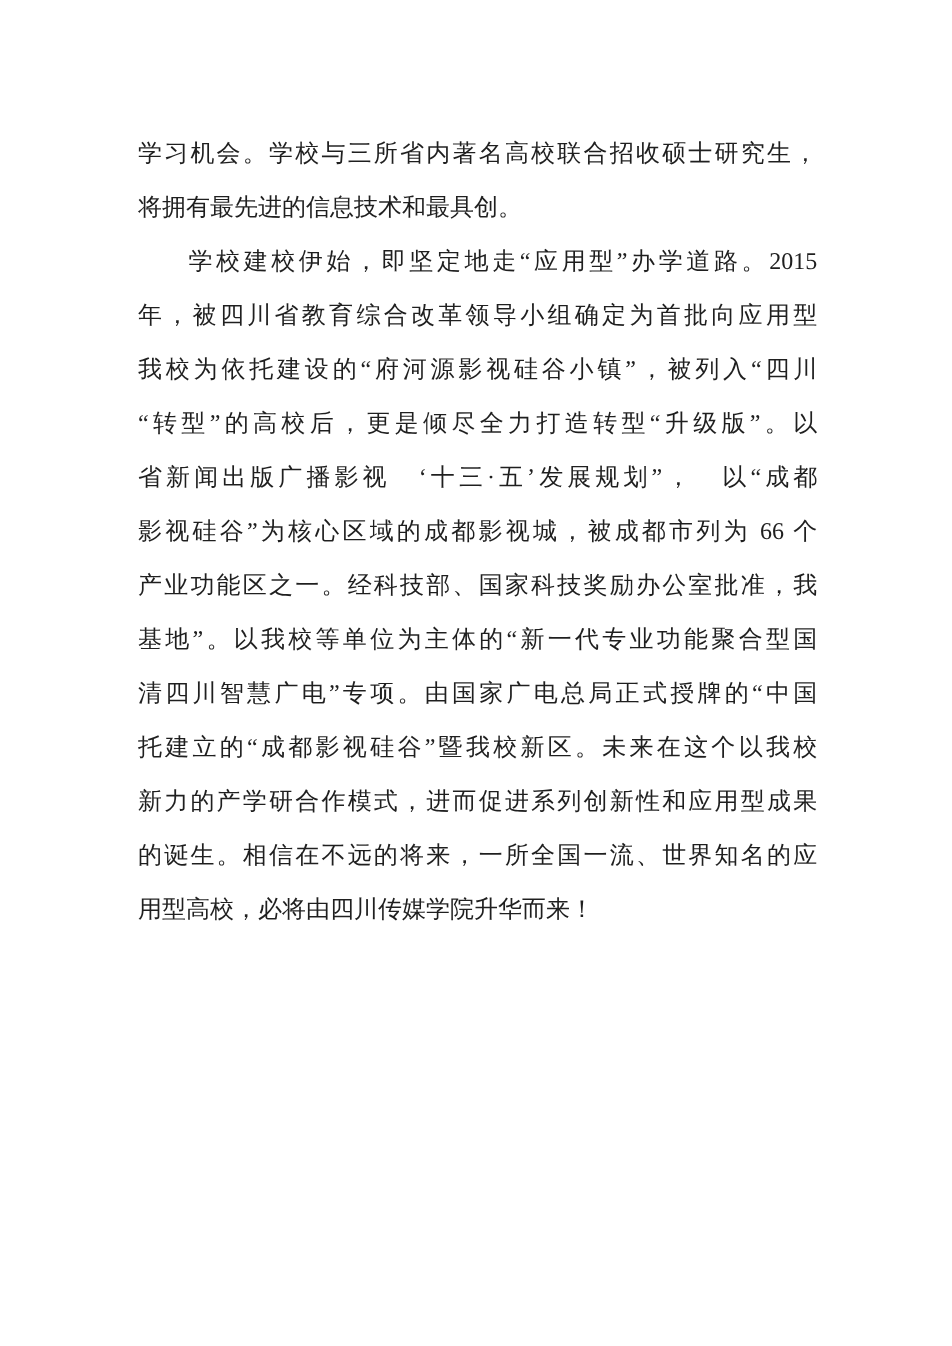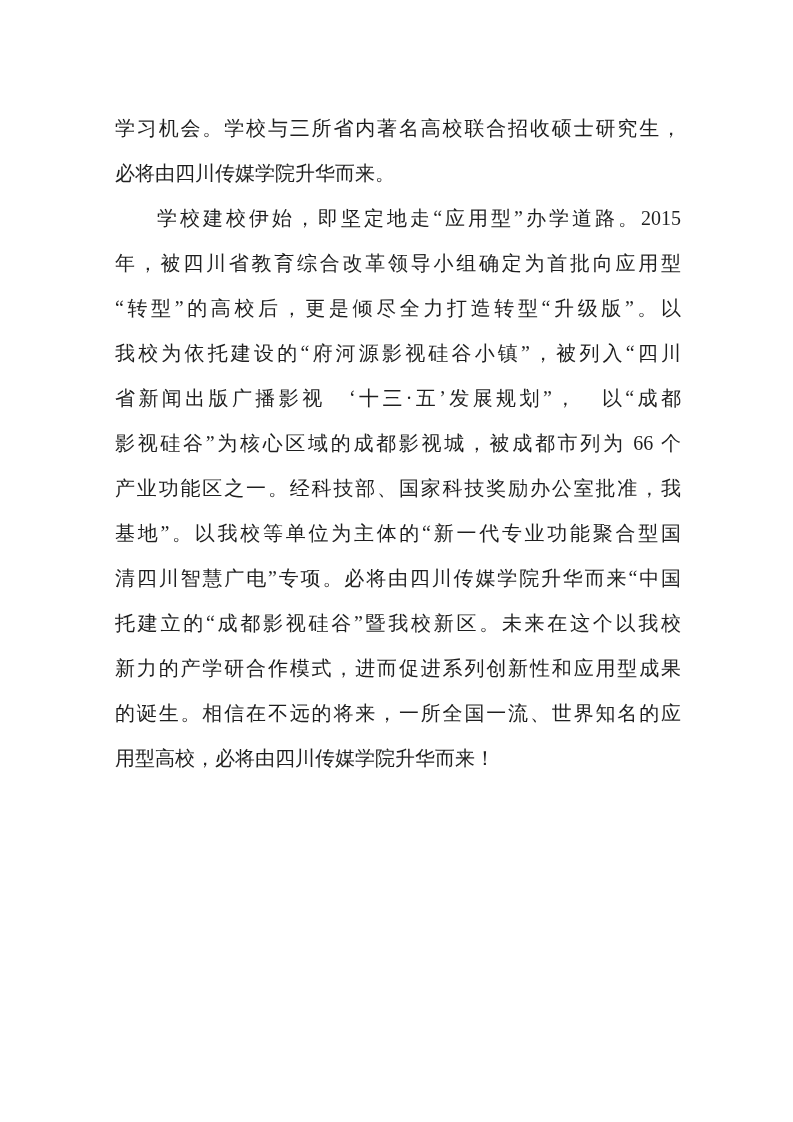--- a/index.html
+++ b/index.html
@@ -42,31 +42,31 @@
     text-indent: 42px;
   }
 </style>
 </head>
 <body>
 
 <div class="page">
   <div class="body-text">
       <div class="paragraph">
         <div class="line fill">学习机会。学校与三所省内著名高校联合招收硕士研究生，</div>
-        <div class="line">必将由四川传媒学院升华而来。</div>
+        <div class="line">将拥有最先进的信息技术和最具创。</div>
       </div>
       <div class="paragraph">
         <div class="line fill indent">学校建校伊始，即坚定地走“应用型”办学道路。2015</div>
         <div class="line fill">年，被四川省教育综合改革领导小组确定为首批向应用型</div>
+        <div class="line fill">我校为依托建设的“府河源影视硅谷小镇”，被列入“四川</div>
         <div class="line fill">“转型”的高校后，更是倾尽全力打造转型“升级版”。以</div>
-        <div class="line fill">我校为依托建设的“府河源影视硅谷小镇”，被列入“四川</div>
         <div class="line fill">省新闻出版广播影视　‘十三·五’发展规划”，　以“成都</div>
         <div class="line fill">影视硅谷”为核心区域的成都影视城，被成都市列为 66 个</div>
         <div class="line fill">产业功能区之一。经科技部、国家科技奖励办公室批准，我</div>
         <div class="line fill">基地”。以我校等单位为主体的“新一代专业功能聚合型国</div>
-        <div class="line fill">清四川智慧广电”专项。必将由四川传媒学院升华而来“中国</div>
+        <div class="line fill">清四川智慧广电”专项。由国家广电总局正式授牌的“中国</div>
         <div class="line fill">托建立的“成都影视硅谷”暨我校新区。未来在这个以我校</div>
         <div class="line fill">新力的产学研合作模式，进而促进系列创新性和应用型成果</div>
         <div class="line fill">的诞生。相信在不远的将来，一所全国一流、世界知名的应</div>
         <div class="line">用型高校，必将由四川传媒学院升华而来！</div>
       </div>
     </div>
 </div>
 
 </body></html>

